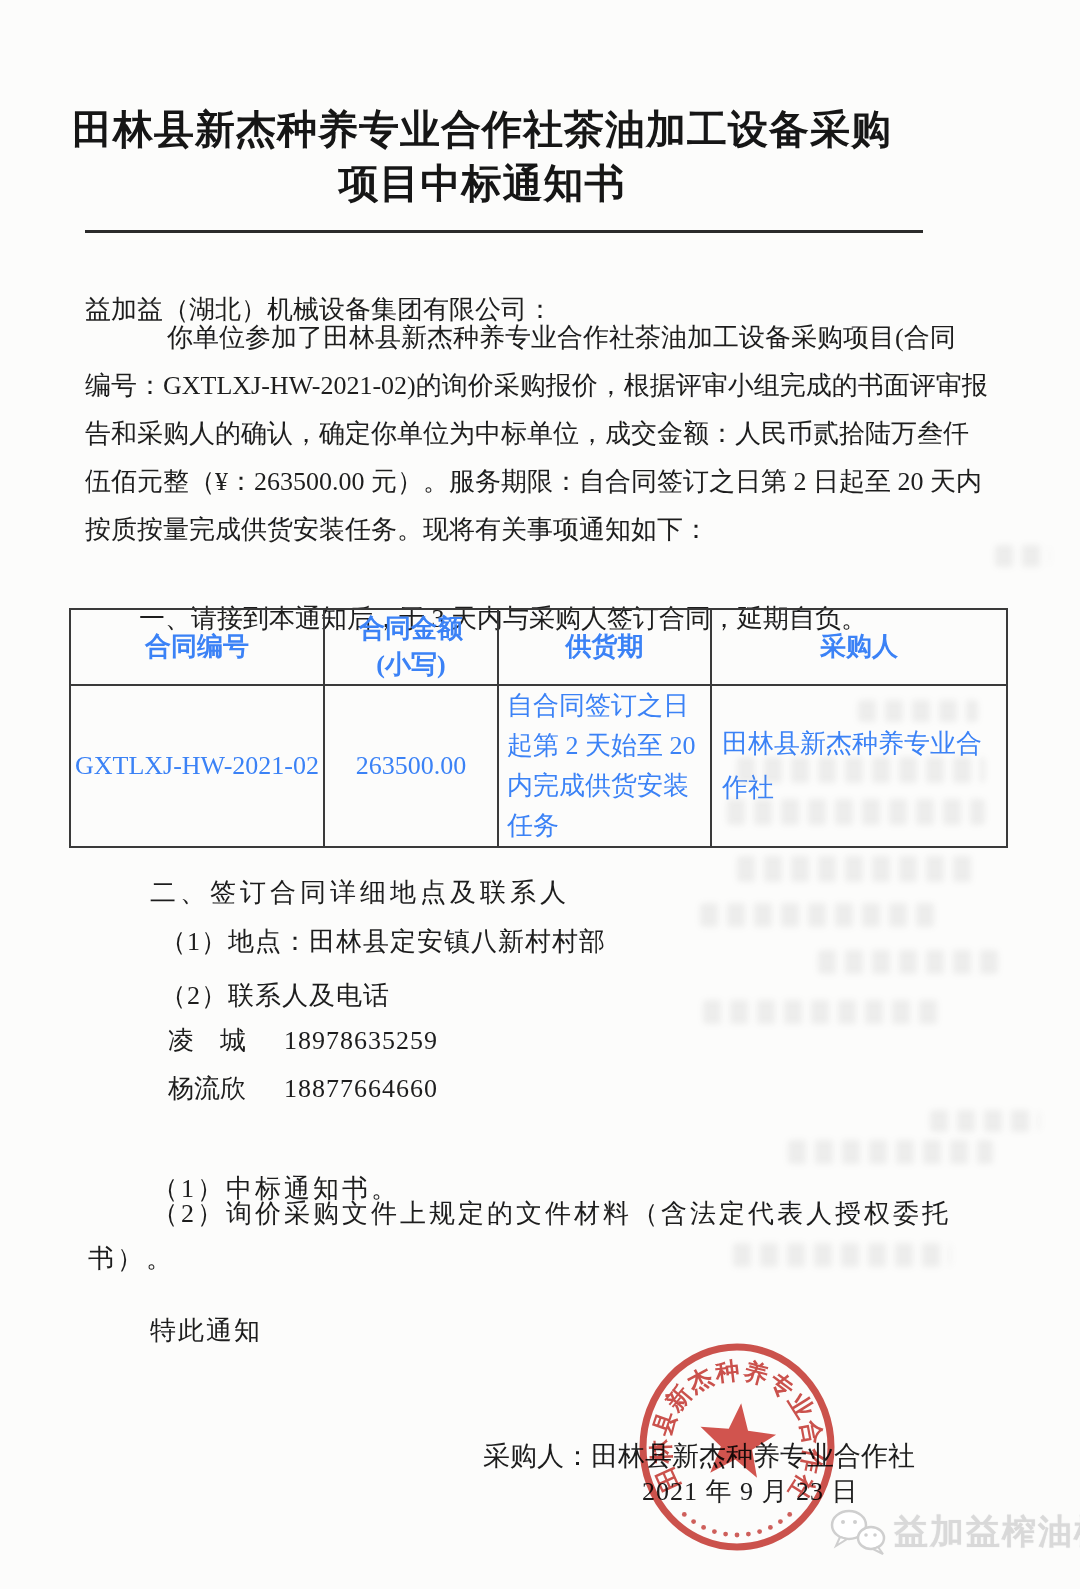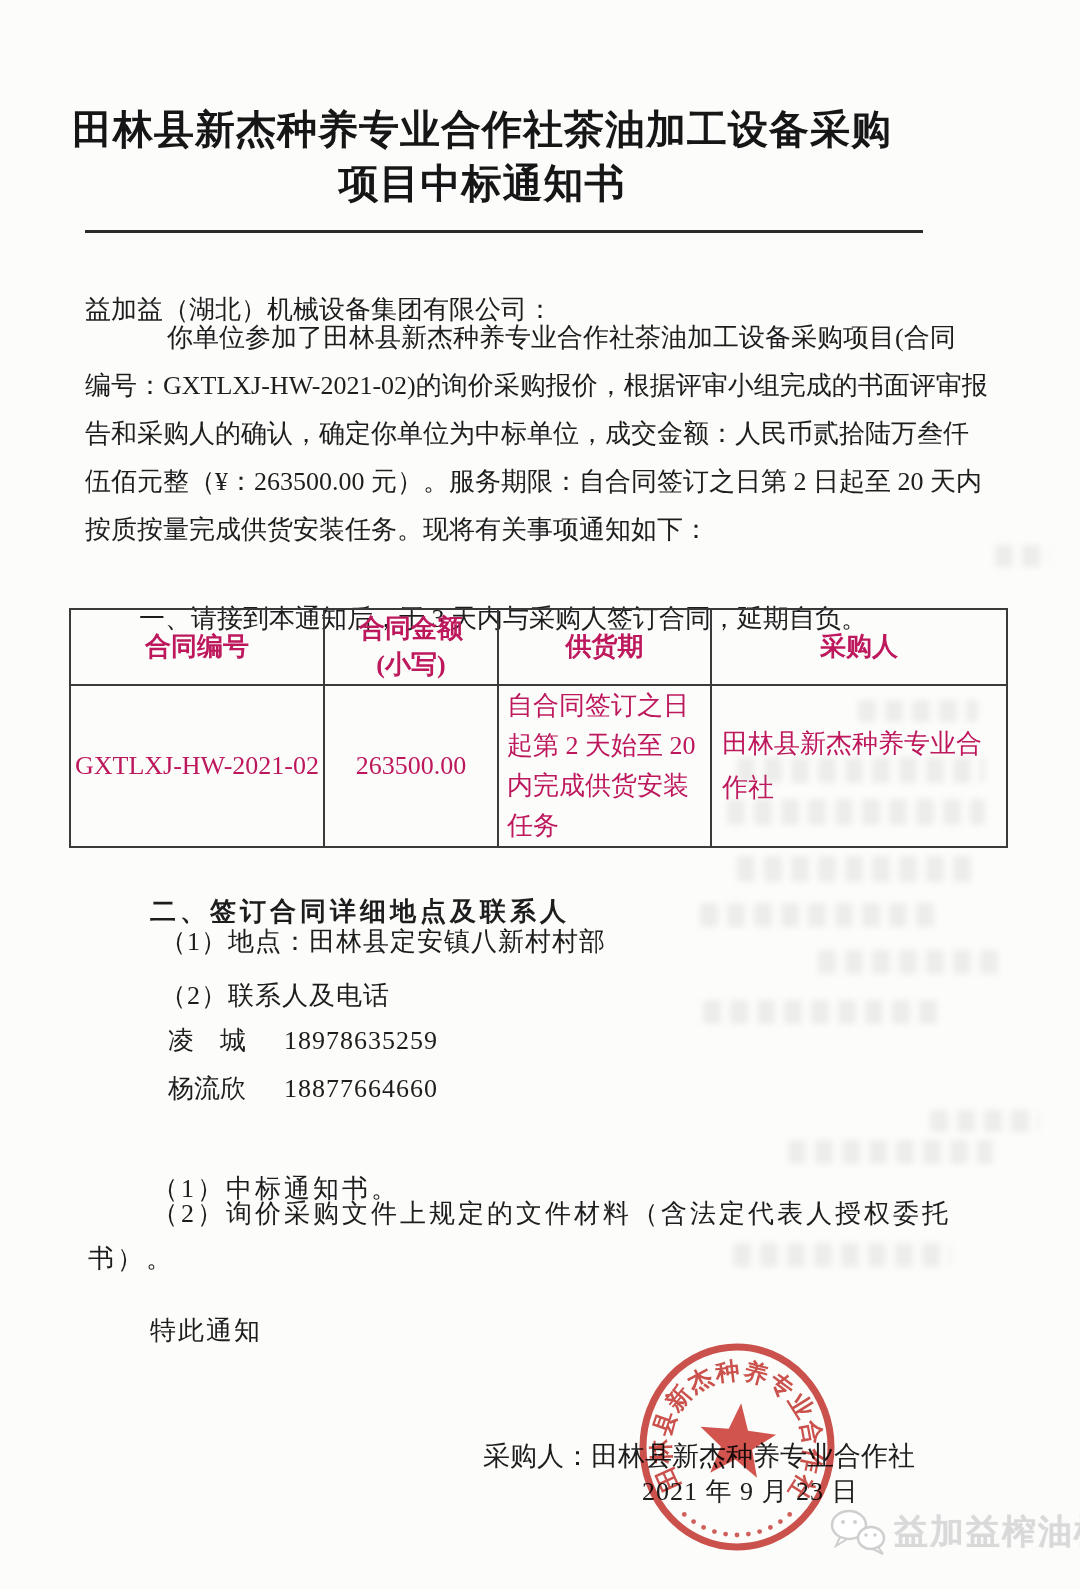--- a/index.html
+++ b/index.html
@@ -23,37 +23,37 @@
   .rule{position:absolute;left:85px;top:230px;width:838px;height:3px;background:#2b2b2b;}
   .bodytext{font-size:26px;line-height:36px;color:#1d1d1d;}
   .salutation{left:85px;top:266px;}
   .intro{position:absolute;left:85px;top:314px;width:910px;}
   .intro .line{height:48px;line-height:48px;font-size:26px;white-space:nowrap;}
   .intro .line--indent{padding-left:82px;}
   .item-one{left:139px;top:575px;}
   table.contract{
     position:absolute;left:69px;top:608px;
     width:937px;border-collapse:collapse;table-layout:fixed;
-    font-size:26px;color:#be185d;
+    font-size:26px;color:#3b82f6;
   }
   table.contract th,table.contract td{
     border:2px solid #3a3a3a;overflow:hidden;
   }
   table.contract th{
     height:71px;font-weight:700;text-align:center;vertical-align:middle;
     white-space:pre-line;line-height:36px;font-size:26px;
   }
   table.contract td{
     height:158px;vertical-align:middle;
   }
   td.cell-contract-no{text-align:center;}
   td.cell-amount{text-align:center;}
   td.cell-period{text-align:left;padding:0 8px;white-space:pre-line;line-height:40px;}
   td.cell-purchaser{text-align:left;padding:0 10px;white-space:pre-line;line-height:44px;}
-  .sec2-heading{left:150px;top:868px;letter-spacing:4px;font-weight:bold;}
+  .sec2-heading{left:150px;top:849px;letter-spacing:4px;}
   .sec2-item1{left:160px;top:898px;letter-spacing:1px;}
   .sec2-item2{left:160px;top:952px;letter-spacing:1px;}
   .contact{left:168px;}
   .contact--1{top:997px;}
   .contact--2{top:1045px;}
   .contact .cname{display:inline-block;width:88px;}
   .contact .cphone{margin-left:28px;letter-spacing:1px;}
   .sec3-heading{left:150px;top:1092px;letter-spacing:4px;}
   .sec3-item1{left:152px;top:1145px;letter-spacing:3px;}
   .sec3-item2{

